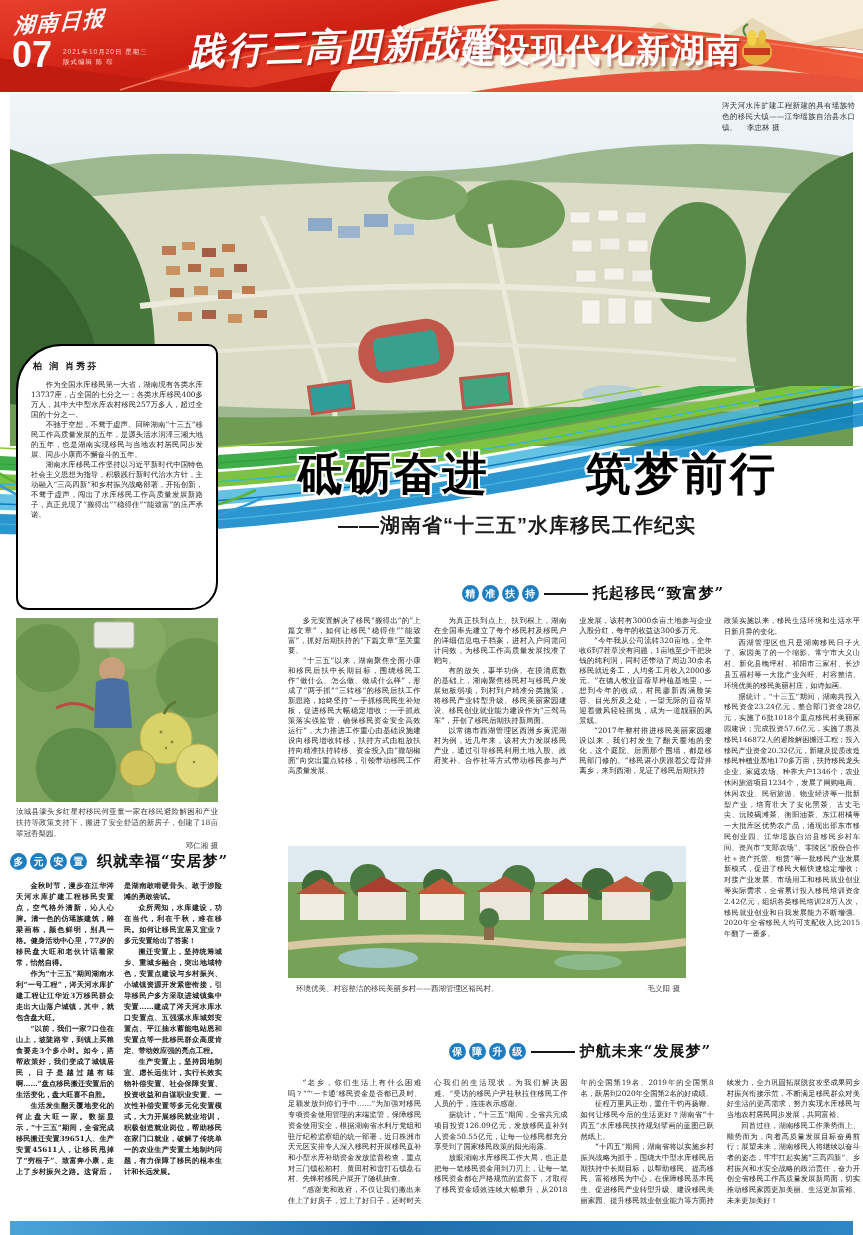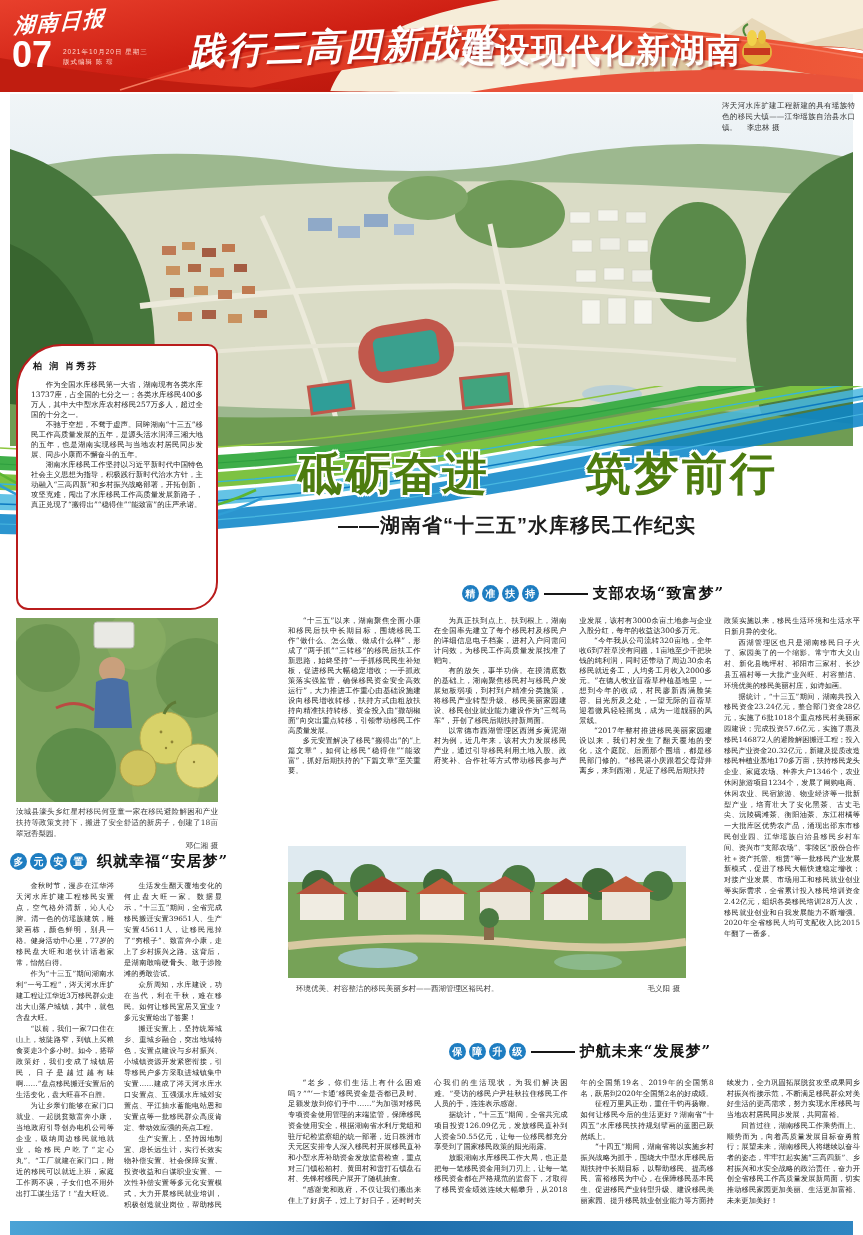--- a/index.html
+++ b/index.html
@@ -25,28 +25,28 @@
   .hero-caption{position:absolute;left:722px;top:100px;width:133px;font-size:7.5px;line-height:11px;
               color:#333;text-align:justify;}
   .hero-caption .lead{text-indent:2em;}
   .credit-inline{margin-left:10px;white-space:nowrap;}
 
   
   .waveband{position:absolute;left:0;top:386px;width:863px;height:160px;pointer-events:none;}
 
   
   .headline{position:absolute;left:298px;top:444px;margin:0;font:bold 45px "Liberation Sans","DejaVu Sans",sans-serif;
-        color:#4d7c0f;letter-spacing:3px;white-space:nowrap;
+        color:#000000;letter-spacing:3px;white-space:nowrap;
         text-shadow:-2px -2px 0 #fff,2px -2px 0 #fff,-2px 2px 0 #fff,2px 2px 0 #fff,0 -2px 0 #fff,0 2px 0 #fff,-2px 0 0 #fff,2px 0 0 #fff;}
   .subhead{position:absolute;left:338px;top:512px;margin:0;font:bold 20px "Liberation Sans","DejaVu Sans",sans-serif;
         color:#1c1c1c;letter-spacing:1px;white-space:nowrap;}
 
   
   .intro-box{position:absolute;left:16px;top:344px;width:202px;height:266px;background:#fff;
-        border:2px solid #b91c1c;border-radius:46px 10px 28px 12px;box-sizing:border-box;
+        border:2px solid #000000;border-radius:46px 10px 28px 12px;box-sizing:border-box;
         padding:12px 13px;z-index:5;}
   .byline{font-weight:bold;font-size:9px;margin:2px 0 7px 2px;letter-spacing:2px;color:#111;}
 
   
   .bodytext{font-size:7.4px;line-height:10px;color:#242424;text-align:justify;overflow:hidden;}
   .bodytext p{margin:0;text-indent:2em;}
   .noindent-first p:first-child{text-indent:0;}
   .cols2{column-count:2;column-gap:10px;}
   .cols3{column-count:3;column-gap:13px;}
   .cols4{column-count:4;column-gap:13px;}
@@ -206,21 +206,21 @@
   </svg>
 
   <h1 class="headline">砥砺奋进　　筑梦前行</h1>
   <h2 class="subhead">——湖南省“十三五”水库移民工作纪实</h2>
 
   <aside class="intro-box">
     <div class="byline">柏 润  肖秀芬</div>
     <div class="bodytext" style="height:218px;">
         <p>作为全国水库移民第一大省，湖南现有各类水库13737座，占全国的七分之一；各类水库移民400多万人，其中大中型水库农村移民257万多人，超过全国的十分之一。</p>
         <p>不驰于空想，不骛于虚声。回眸湖南“十三五”移民工作高质量发展的五年，是源头活水润泽三湘大地的五年，也是湖南实现移民与当地农村居民同步发展、同步小康而不懈奋斗的五年。</p>
-        <p>湖南水库移民工作坚持以习近平新时代中国特色社会主义思想为指导，积极践行新时代治水方针，主动融入“三高四新”和乡村振兴战略部署，开拓创新，攻坚克难，闯出了水库移民工作高质量发展新路子，真正兑现了“搬得出”“稳得住”“能致富”的庄严承诺。</p>
+        <p>湖南水库移民工作坚持以习近平新时代中国特色社会主义思想为指导，积极践行新时代治水方针，主动融入“三高四新”和乡村振兴战略部署，开拓创新，不骛于虚声，闯出了水库移民工作高质量发展新路子，真正兑现了“搬得出”“稳得住”“能致富”的庄严承诺。</p>
       </div>
   </aside>
 
   <figure class="abs" style="left:16px;top:618px;width:202px;height:184px;overflow:hidden;">
     <svg width="202" height="184" viewBox="0 0 202 184">
       <rect width="202" height="184" fill="#7da35e"></rect>
       <circle cx="30" cy="40" r="34" fill="#6b9450"></circle>
         <circle cx="120" cy="22" r="30" fill="#86ab62"></circle>
       <circle cx="180" cy="60" r="40" fill="#6b9450"></circle>
         <circle cx="60" cy="150" r="40" fill="#5e8e4a"></circle>
@@ -247,44 +247,43 @@
   <div class="sec-header" style="left:16px;top:852px;width:206px;">
     <div class="badges">
         <span>多</span>
         <span>元</span>
         <span>安</span>
         <span>置</span>
       </div>
     <div class="sec-line"></div>
     <div class="sec-title">织就幸福“安居梦”</div>
   </div>
-  <div class="bodytext cols2 abs" style="left:16px;top:880px;width:206px;height:334px;font-size:7.2px;line-height:11px;">
+  <div class="bodytext cols2 abs" style="left:16px;top:880px;width:206px;height:334px;font-size:7.2px;line-height:11px;font-weight:bold;">
       <p>金秋时节，漫步在江华涔天河水库扩建工程移民安置点，空气格外清新，沁人心脾。清一色的仿瑶族建筑，雕梁画栋，颜色鲜明，别具一格。健身活动中心里，77岁的移民盘大旺和老伙计话着家常，怡然自得。</p>
       <p>作为“十三五”期间湖南水利“一号工程”，涔天河水库扩建工程让江华近3万移民群众走出大山落户城镇，其中，就包含盘大旺。</p>
       <p>“以前，我们一家7口住在山上，坡陡路窄，到镇上买粮食要走3个多小时。如今，搭帮政策好，我们变成了城镇居民，日子是越过越有味啊……”盘点移民搬迁安置后的生活变化，盘大旺喜不自胜。</p>
-      <p>为让乡亲们能够在家门口就业、一起脱贫致富奔小康，当地政府引导创办电机公司等企业，吸纳周边移民就地就业，给移民户吃了“定心丸”。“工厂就建在家门口，附近的移民可以就近上班，家庭工作两不误，子女们也不用外出打工谋生活了！”盘大旺说。</p>
       <p>生活发生翻天覆地变化的何止盘大旺一家。数据显示，“十三五”期间，全省完成移民搬迁安置39651人、生产安置45611人，让移民甩掉了“穷根子”、致富奔小康，走上了乡村振兴之路。这背后，是湖南敢啃硬骨头、敢于涉险滩的勇敢尝试。</p>
       <p>众所周知，水库建设，功在当代，利在千秋，难在移民。如何让移民宜居又宜业？多元安置给出了答案！</p>
       <p>搬迁安置上，坚持统筹城乡、重城乡融合，突出地域特色，安置点建设与乡村振兴、小城镇资源开发紧密衔接，引导移民户多方采取进城镇集中安置……建成了涔天河水库水口安置点、五强溪水库城郊安置点、平江抽水蓄能电站恩和安置点等一批移民群众高度肯定、带动效应强的亮点工程。</p>
       <p>生产安置上，坚持因地制宜、虑长远生计，实行长效实物补偿安置、社会保障安置、投资收益和自谋职业安置、一次性补偿安置等多元化安置模式，大力开展移民就业培训，积极创造就业岗位，帮助移民在家门口就业，破解了传统单一的农业生产安置土地制约问题，有力保障了移民的根本生计和长远发展。</p>
     </div>
 
   <div class="sec-header" style="left:448px;top:584px;width:290px;">
     <div class="badges">
         <span>精</span>
         <span>准</span>
         <span>扶</span>
         <span>持</span>
       </div>
     <div class="sec-line"></div>
-    <div class="sec-title">支部农场“致富梦”</div>
+    <div class="sec-title">托起移民“致富梦”</div>
   </div>
   <div class="bodytext cols3 abs" style="left:288px;top:616px;width:424px;height:226px;">
+      <p>多元安置解决了移民“搬得出”的“上篇文章”，如何让移民“稳得住”“能致富”，抓好后期扶持的“下篇文章”至关重要。</p>
       <p>“十三五”以来，湖南聚焦全面小康和移民后扶中长期目标，围绕移民工作“做什么、怎么做、做成什么样”，形成了“两手抓”“三转移”的移民后扶工作新思路，始终坚持“一手抓移民民生补短板，促进移民大幅稳定增收；一手抓政策落实强监管，确保移民资金安全高效运行”，大力推进工作重心由基础设施建设向移民增收转移，扶持方式由粗放扶持向精准扶持转移、资金投入由“撒胡椒面”向突出重点转移，引领带动移民工作高质量发展。</p>
-      <p>多元安置解决了移民“搬得出”的“上篇文章”，如何让移民“稳得住”“能致富”，抓好后期扶持的“下篇文章”至关重要。</p>
       <p>为真正扶到点上、扶到根上，湖南在全国率先建立了每个移民村及移民户的详细信息电子档案，进村入户问需问计问效，为移民工作高质量发展找准了靶向。</p>
       <p>有的放矢，事半功倍。在摸清底数的基础上，湖南聚焦移民村与移民户发展短板弱项，到村到户精准分类施策，将移民产业转型升级、移民美丽家园建设、移民创业就业能力建设作为“三驾马车”，开创了移民后期扶持新局面。</p>
       <p>以常德市西湖管理区西洲乡黄泥湖村为例，近几年来，该村大力发展移民产业，通过引导移民利用土地入股、政府奖补、合作社等方式带动移民参与产业发展，该村有3000余亩土地参与企业入股分红，每年的收益达300多万元。</p>
       <p>“今年我从公司流转320亩地，全年收6到7茬草没有问题，1亩地至少千把块钱的纯利润，同时还带动了周边30余名移民就近务工，人均务工月收入2000多元。”在德人牧业苜蓿草种植基地里，一想到今年的收成，村民廖新西满脸笑容。目光所及之处，一望无际的苜蓿草迎着微风轻轻摇曳，成为一道靓丽的风景线。</p>
       <p>“2017年整村推进移民美丽家园建设以来，我们村发生了翻天覆地的变化，这个庭院、后面那个围墙，都是移民部门修的。”移民谌小庆跟着父母背井离乡，来到西湖，见证了移民后期扶持</p>
     </div>
   <div class="bodytext noindent-first abs" style="left:724px;top:616px;width:136px;height:398px;font-size:7.2px;line-height:10.8px;">
       <p>政策实施以来，移民生活环境和生活水平日新月异的变化。</p>
       <p>西湖管理区也只是湖南移民日子火了、家园美了的一个缩影。常宁市大义山村、新化县晚坪村、祁阳市三家村、长沙县五福村等一大批产业兴旺、村容整洁、环境优美的移民美丽村庄，如诗如画。</p>
       <p>据统计，“十三五”期间，湖南共投入移民资金23.24亿元，整合部门资金28亿元，实施了6批1018个重点移民村美丽家园建设；完成投资57.6亿元，实施了惠及移民146872人的避险解困搬迁工程；投入移民产业资金20.32亿元，新建及提质改造移民种植业基地170多万亩，扶持移民龙头企业、家庭农场、种养大户1346个，农业休闲旅游项目1234个，发展了网购电商、休闲农业、民宿旅游、物业经济等一批新型产业，培育壮大了安化黑茶、古丈毛尖、沅陵碣滩茶、衡阳油茶、东江柑橘等一大批库区优势农产品，涌现出邵东市移民创业园、江华瑶族自治县移民乡村车间、资兴市“支部农场”、零陵区“股份合作社＋资产托管、租赁”等一批移民产业发展新模式，促进了移民大幅快速稳定增收；对接产业发展、市场用工和移民就业创业等实际需求，全省累计投入移民培训资金2.42亿元，组织各类移民培训28万人次，移民就业创业和自我发展能力不断增强。2020年全省移民人均可支配收入比2015年翻了一番多。</p>

